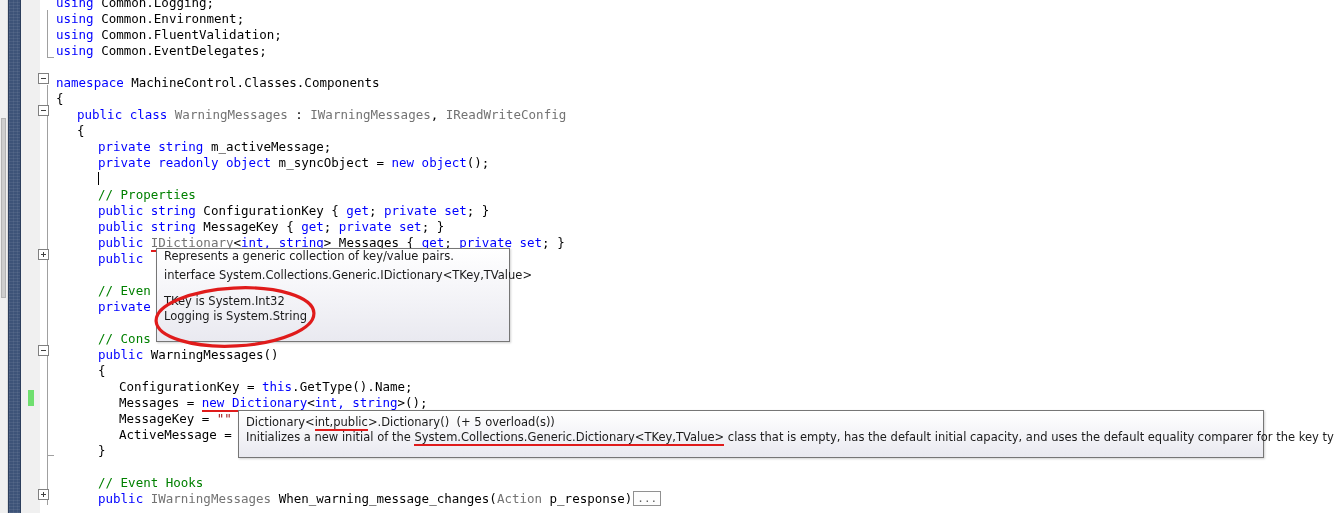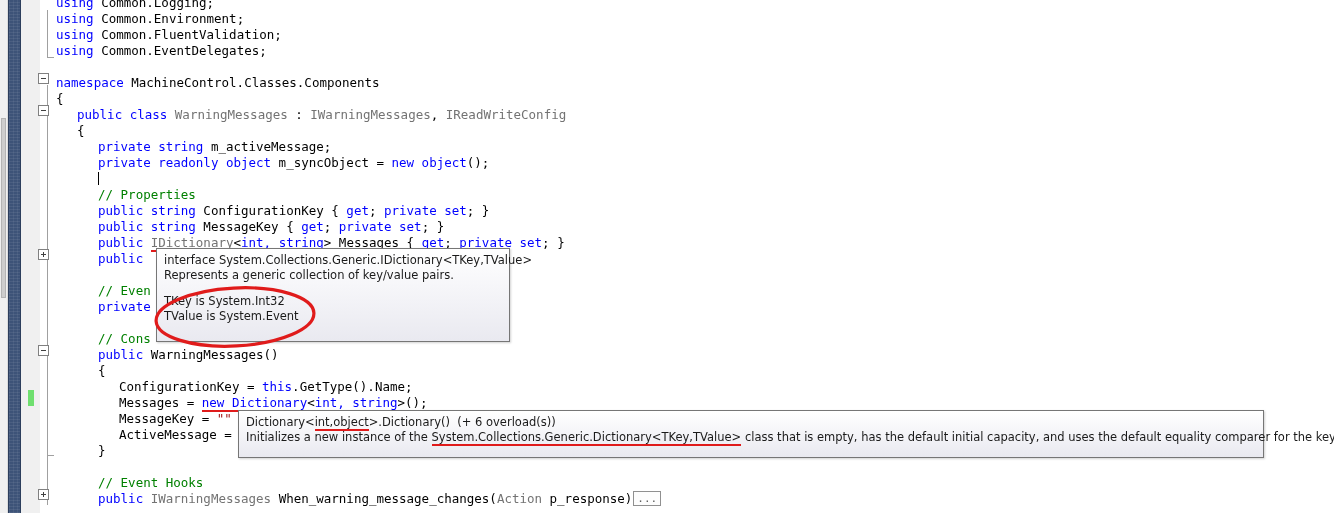--- a/index.html
+++ b/index.html
@@ -78,29 +78,29 @@
   <div class="outline-line" style="top:85px;height:420px;"></div>
   <div class="outline-box" style="left:38px;top:105px;"></div>
   <div class="outline-box plus" style="left:38px;top:249px;"></div>
   <div class="outline-box" style="left:38px;top:345px;"></div>
   <div class="outline-tick" style="left:47px;top:455px;"></div>
   <div class="outline-box plus" style="left:38px;top:489px;"></div>
 
   <div class="code" id="code-layer"><div class="ln" style="top: -5px; left: 0px;"><span class="kw">using</span><span class="pl"> Common.Logging;</span></div><div class="ln" style="top: 11px; left: 0px;"><span class="kw">using</span><span class="pl"> Common.Environment;</span></div><div class="ln" style="top: 27px; left: 0px;"><span class="kw">using</span><span class="pl"> Common.FluentValidation;</span></div><div class="ln" style="top: 43px; left: 0px;"><span class="kw">using</span><span class="pl"> Common.EventDelegates;</span></div><div class="ln" style="top: 59px; left: 0px;"></div><div class="ln" style="top: 75px; left: 0px;"><span class="kw">namespace</span><span class="pl"> MachineControl.Classes.Components</span></div><div class="ln" style="top: 91px; left: 0px;"><span class="pl">{</span></div><div class="ln" style="top: 107px; left: 21px;"><span class="kw">public class</span><span class="pl"> </span><span class="typ">WarningMessages</span><span class="pl"> : </span><span class="typ">IWarningMessages</span><span class="pl">, </span><span class="typ">IReadWriteConfig</span></div><div class="ln" style="top: 123px; left: 21px;"><span class="pl">{</span></div><div class="ln" style="top: 139px; left: 42px;"><span class="kw">private string</span><span class="pl"> m_activeMessage;</span></div><div class="ln" style="top: 155px; left: 42px;"><span class="kw">private readonly object</span><span class="pl"> m_syncObject = </span><span class="kw">new object</span><span class="pl">();</span></div><div class="ln" style="top: 171px; left: 42px;"><span class="caret"></span></div><div class="ln" style="top: 187px; left: 42px;"><span class="cm">// Properties</span></div><div class="ln" style="top: 203px; left: 42px;"><span class="kw">public string</span><span class="pl"> ConfigurationKey { </span><span class="kw">get</span><span class="pl">; </span><span class="kw">private set</span><span class="pl">; }</span></div><div class="ln" style="top: 219px; left: 42px;"><span class="kw">public string</span><span class="pl"> MessageKey { </span><span class="kw">get</span><span class="pl">; </span><span class="kw">private set</span><span class="pl">; }</span></div><div class="ln" style="top: 235px; left: 42px;"><span class="kw">public</span><span class="pl"> </span><span class="typ sq">IDictionary</span><span class="pl sq">&lt;</span><span class="kw sq">int, string</span><span class="pl sq">&gt;</span><span class="pl"> Messages { </span><span class="kw">get</span><span class="pl">; </span><span class="kw">private set</span><span class="pl">; }</span></div><div class="ln" style="top: 251px; left: 42px;"><span class="kw">public</span></div><div class="ln" style="top: 267px; left: 42px;"></div><div class="ln" style="top: 283px; left: 42px;"><span class="cm">// Even</span></div><div class="ln" style="top: 299px; left: 42px;"><span class="kw">private</span></div><div class="ln" style="top: 315px; left: 42px;"></div><div class="ln" style="top: 331px; left: 42px;"><span class="cm">// Cons</span></div><div class="ln" style="top: 347px; left: 42px;"><span class="kw">public</span><span class="pl"> WarningMessages()</span></div><div class="ln" style="top: 363px; left: 42px;"><span class="pl">{</span></div><div class="ln" style="top: 379px; left: 63px;"><span class="pl">ConfigurationKey = </span><span class="kw">this</span><span class="pl">.GetType().Name;</span></div><div class="ln" style="top: 395px; left: 63px;"><span class="pl">Messages = </span><span class="kw sq">new Dictionary</span><span class="pl sq">&lt;</span><span class="kw sq">int, string</span><span class="pl sq">&gt;</span><span class="pl">();</span></div><div class="ln" style="top: 411px; left: 63px;"><span class="pl">MessageKey = </span><span class="str">""</span></div><div class="ln" style="top: 427px; left: 63px;"><span class="pl">ActiveMessage =</span></div><div class="ln" style="top: 443px; left: 42px;"><span class="pl">}</span></div><div class="ln" style="top: 459px; left: 42px;"></div><div class="ln" style="top: 475px; left: 42px;"><span class="cm">// Event Hooks</span></div><div class="ln" style="top: 491px; left: 42px;"><span class="kw">public</span><span class="pl"> </span><span class="typ">IWarningMessages</span><span class="pl"> When_warning_message_changes(</span><span class="typ">Action</span><span class="pl"> p_response)</span><span class="collapsed">...</span></div></div>
 
   <div class="tip" id="tip1" style="left:156px;top:248px;width:352px;height:92px;">
+    <div class="row">Represents a generic collection of key/value pairs.</div>
     <div class="row" style="padding-top:4px;">interface System.Collections.Generic.IDictionary&lt;TKey,TValue&gt;</div>
-    <div class="row">Represents a generic collection of key/value pairs.</div>
     <div class="spacer"></div>
     <div class="row">TKey is System.Int32</div>
-    <div class="row">TValue is System.Event</div>
+    <div class="row">Logging is System.String</div>
   </div>
 
   <svg class="ellipse" style="left:150px;top:282px;width:170px;height:70px;" viewBox="0 0 170 70">
     <ellipse cx="85" cy="35" rx="79" ry="29" fill="none" stroke="#e01b1b" stroke-width="3.2" transform="rotate(-3 85 35)"></ellipse>
   </svg>
 
   <div class="tip" id="tip2" style="left:238px;top:410px;width:1024px;height:46px;">
-    <div class="row" style="padding-top:4px;"><span>Dictionary&lt;</span><span class="uline">int,object</span><span>&gt;.Dictionary()</span><span>&nbsp;&nbsp;</span><span>(+ 6 overload(s))</span></div>
-    <div class="row"><span>Initializes a new instance of the </span><span class="uline">System.Collections.Generic.Dictionary&lt;TKey,TValue&gt;</span><span> class that is empty, has the default initial capacity, and uses the default equality comparer for the key type.</span></div>
+    <div class="row" style="padding-top:4px;"><span>Dictionary&lt;</span><span class="uline">int,public</span><span>&gt;.Dictionary()</span><span>&nbsp;&nbsp;</span><span>(+ 5 overload(s))</span></div>
+    <div class="row"><span>Initializes a new initial of the </span><span class="uline">System.Collections.Generic.Dictionary&lt;TKey,TValue&gt;</span><span> class that is empty, has the default initial capacity, and uses the default equality comparer for the key type.</span></div>
   </div>
 
 </div>
 
 </body></html>

